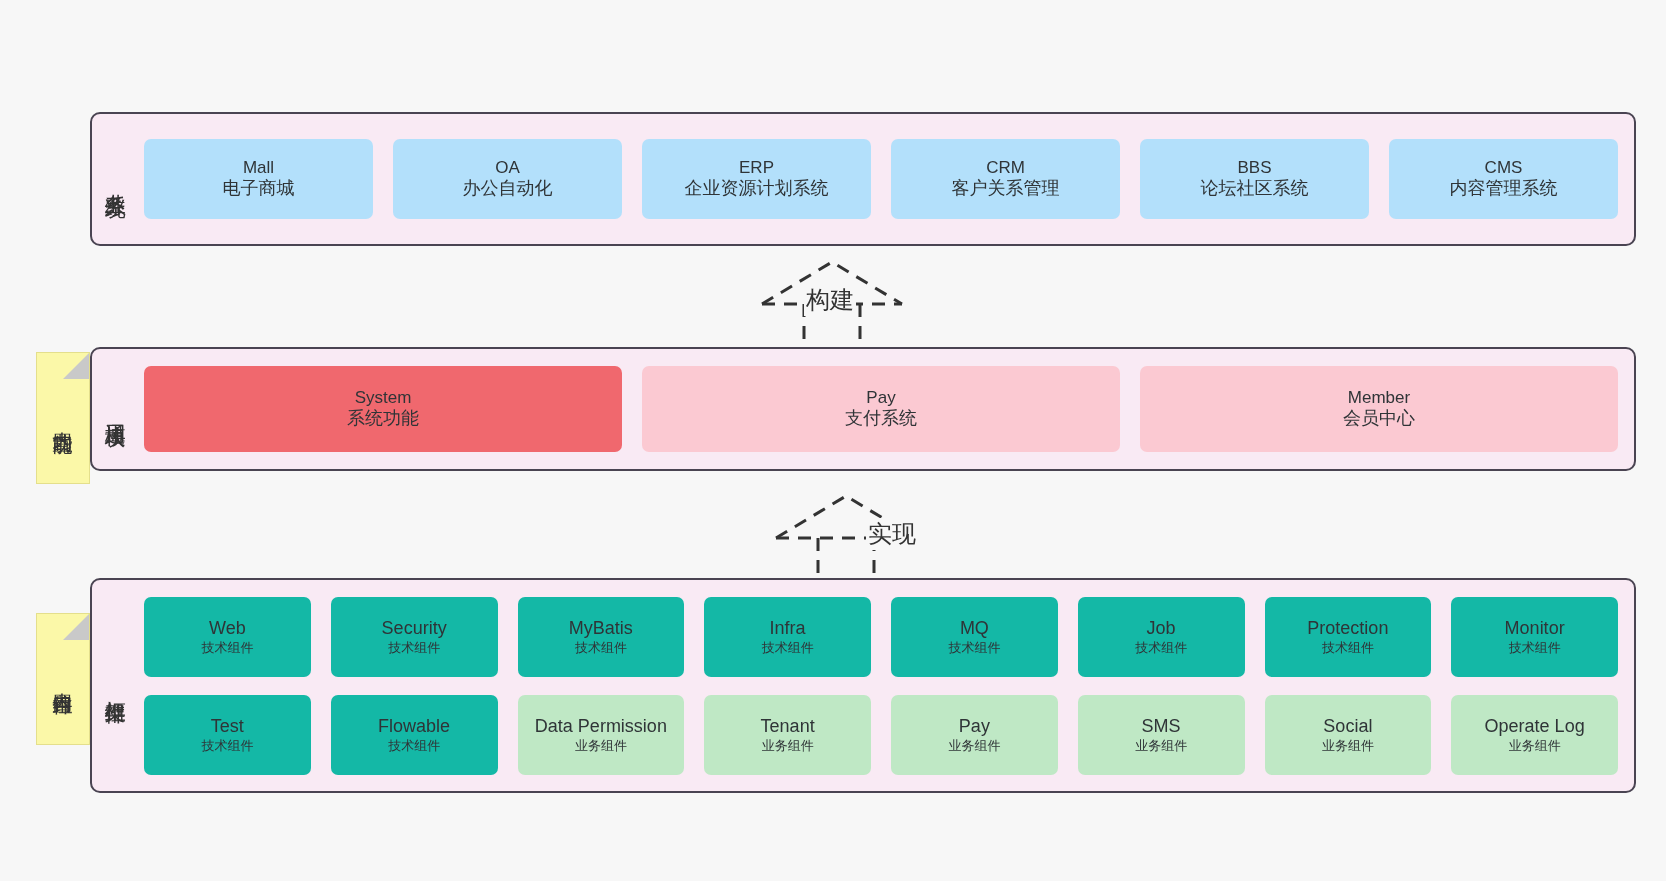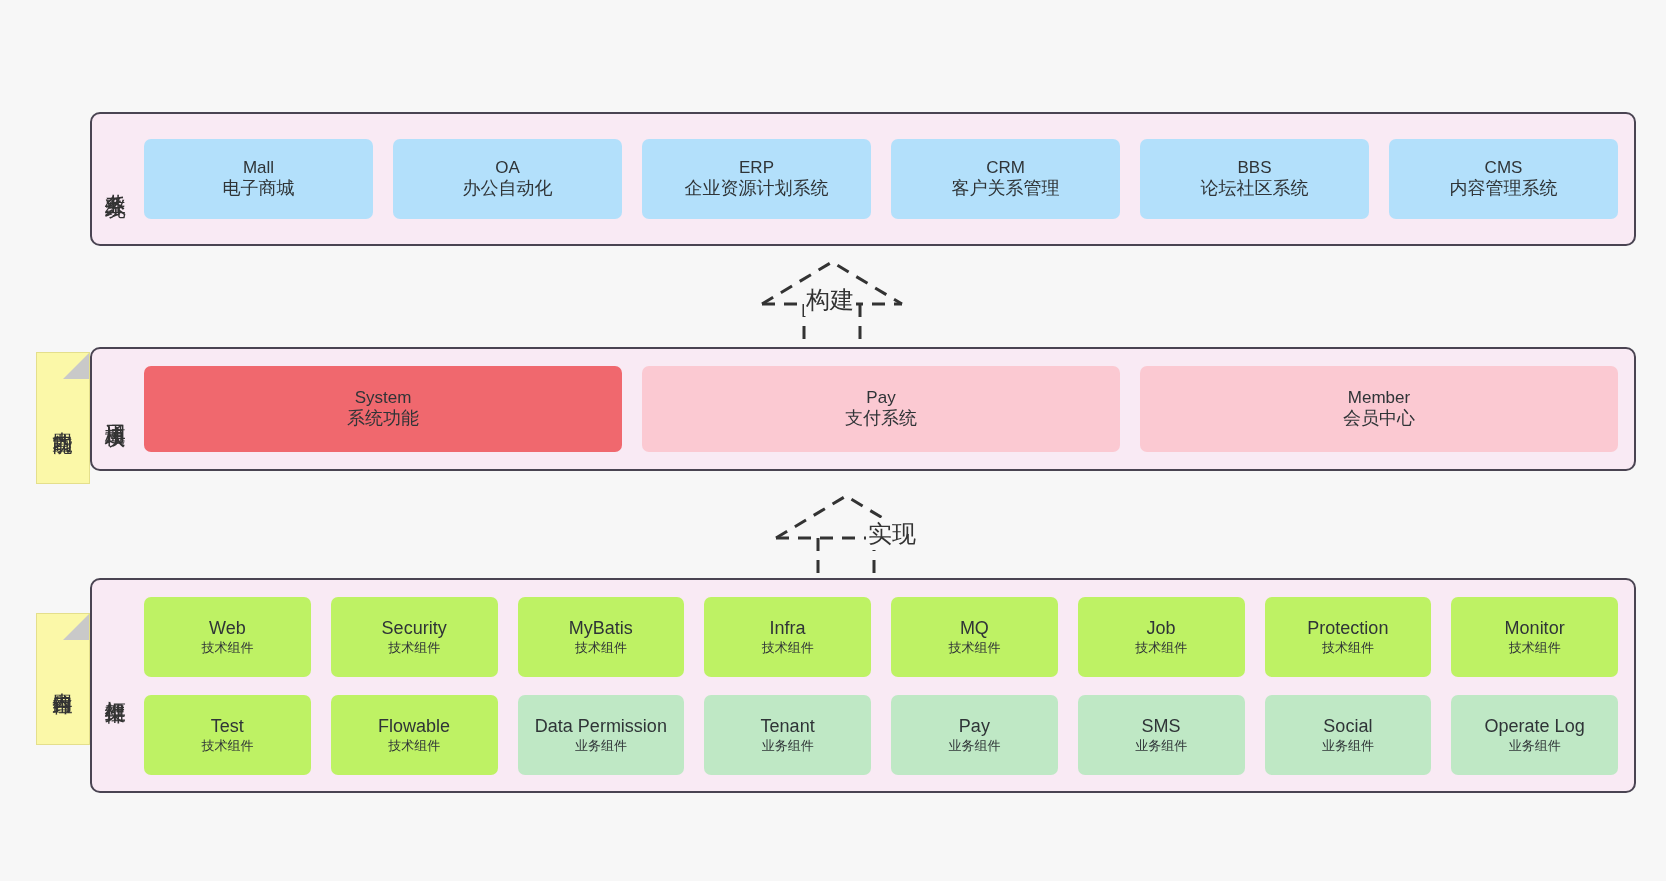--- a/index.html
+++ b/index.html
@@ -65,21 +65,21 @@
   }
   .card .t1 { font-size: 17px; }
   .card .t2 { font-size: 18px; }
 
   .biz .card { height: 80px; background: #b3e0fb; }
   .mod .card { height: 86px; align-items: center; }
   .mod .card.strong { background: #f0686e; }
   .mod .card.soft   { background: #fbc9d2; }
 
   .fw .card { height: 80px; }
-  .fw .card.tech { background: #bef264; }
+  .fw .card.tech { background: #14b8a6; }
   .fw .card.biz2 { background: #bfe8c5; }
   .fw .card .t1 { font-size: 18px; }
   .fw .card .t2 { font-size: 13px; }
 
   
   .sticky {
     position: absolute;
     width: 54px;
     background: #fbf8a8;
     border: 1px solid #e4df8c;

